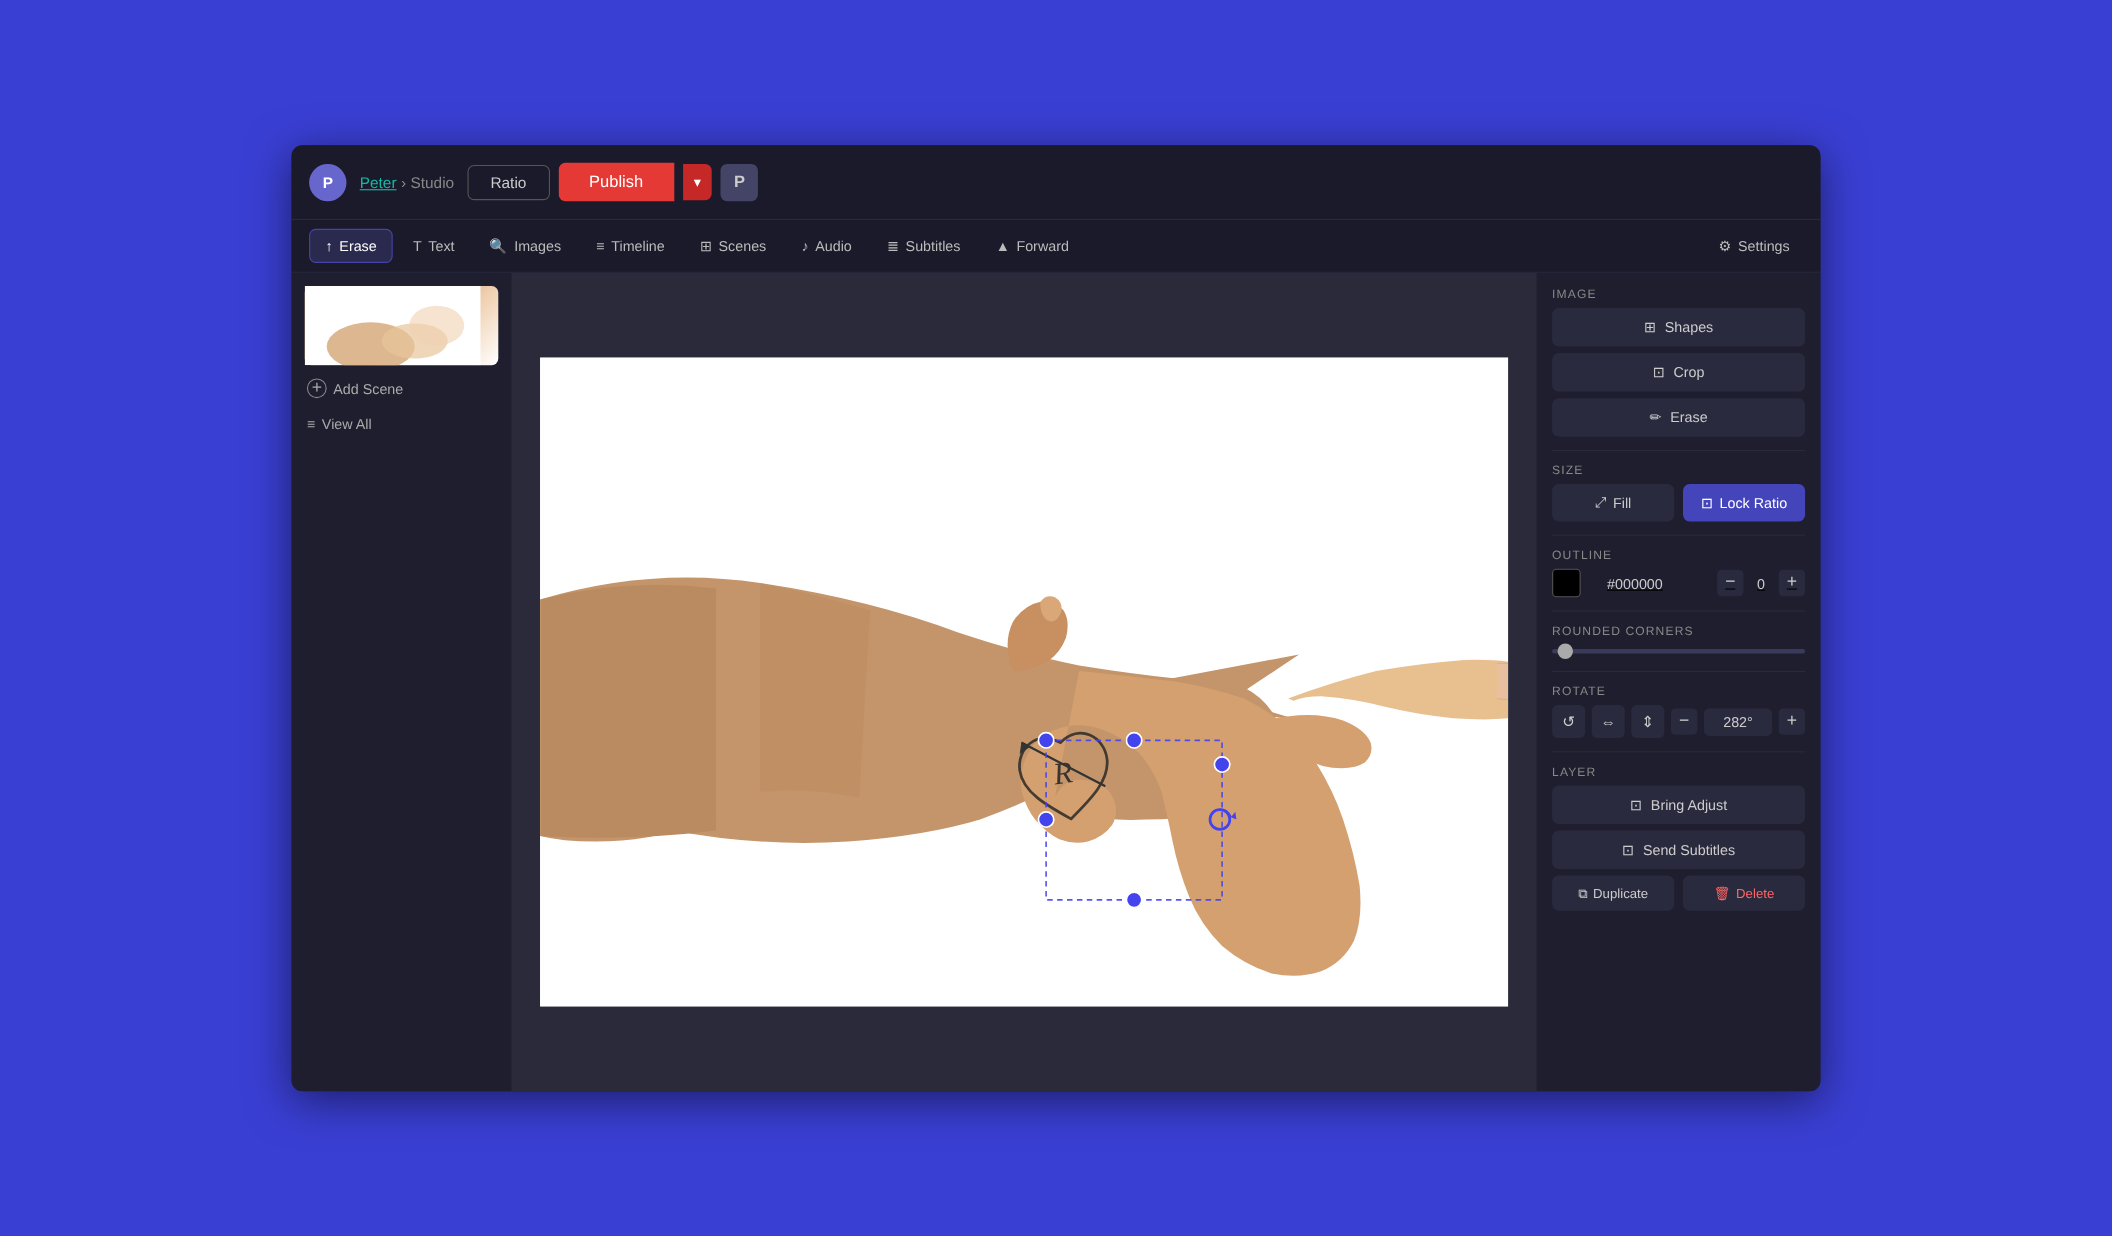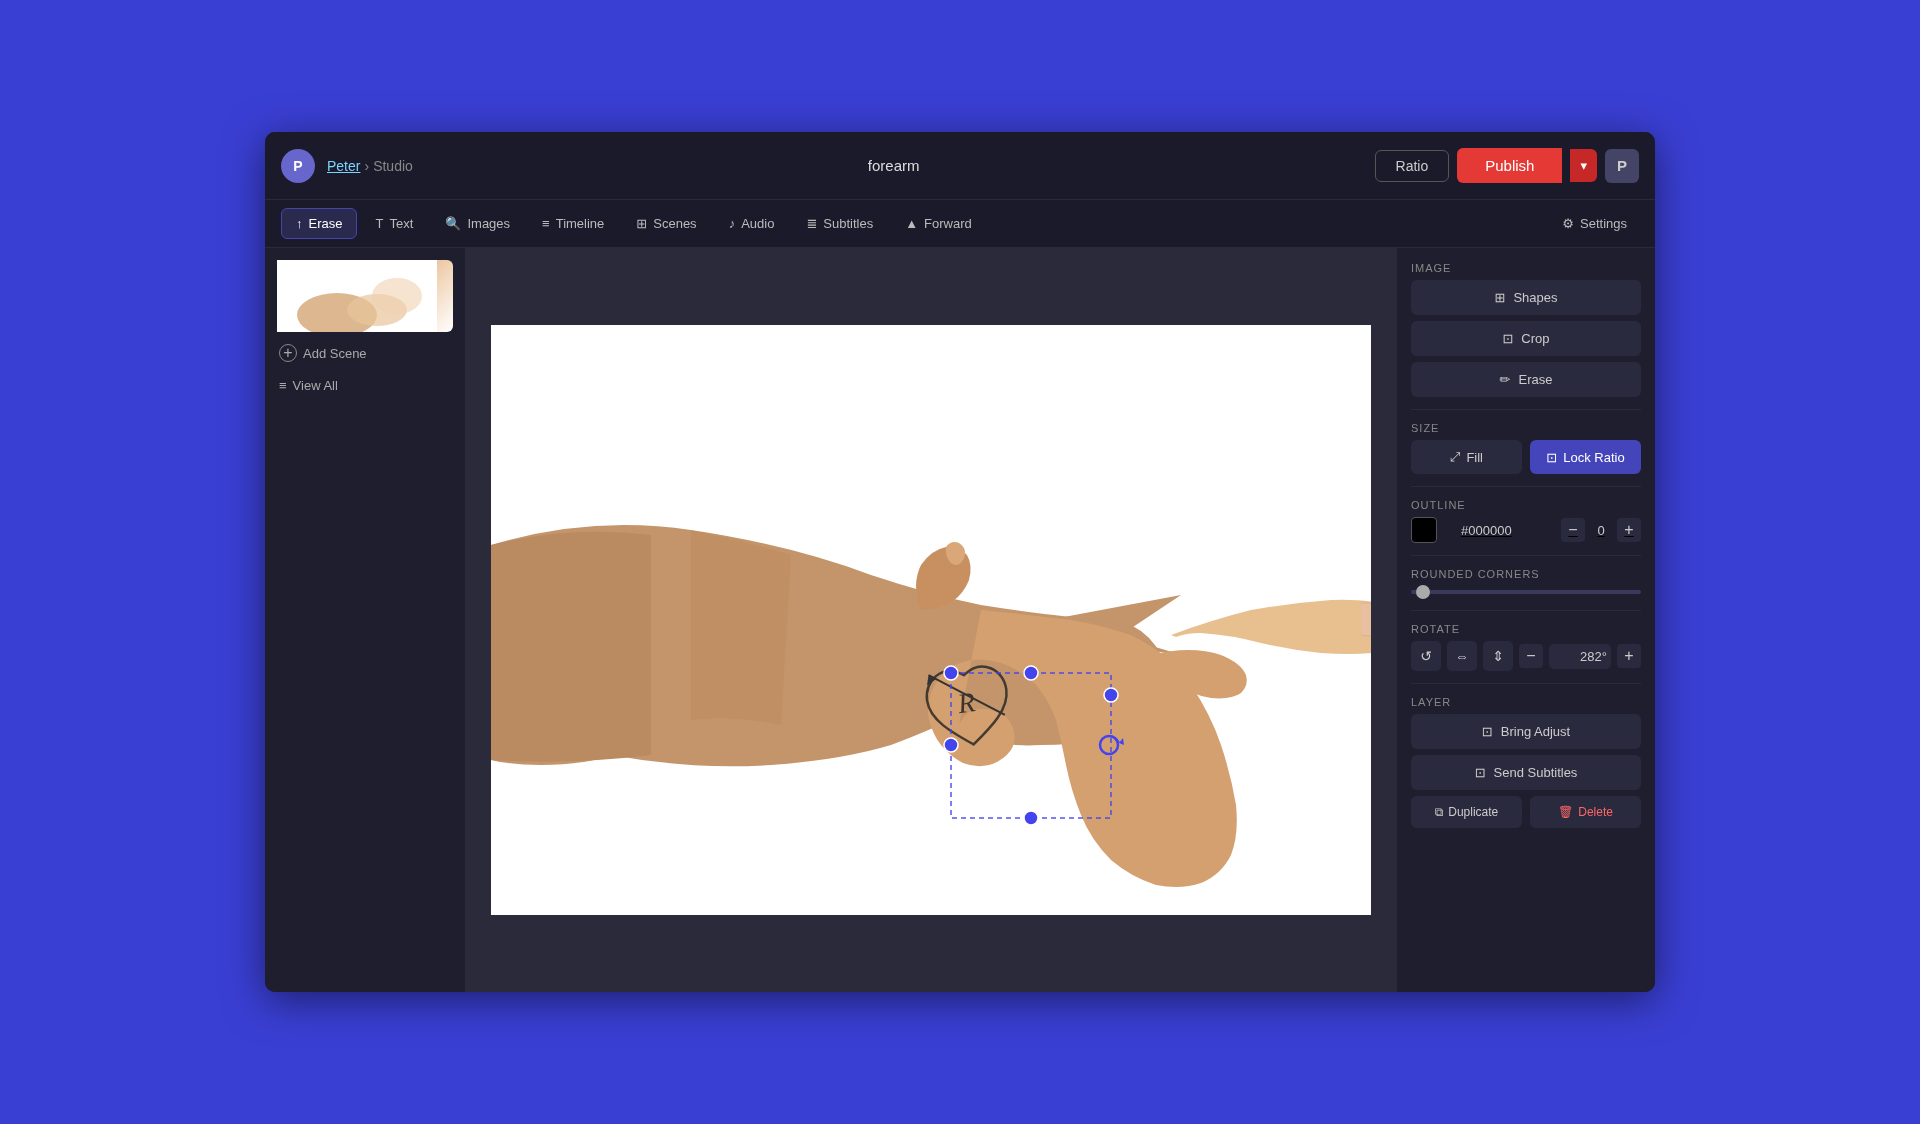--- a/index.html
+++ b/index.html
@@ -39,21 +39,21 @@
       background: #6666cc;
       display: flex; align-items: center; justify-content: center;
       font-size: 14px; color: white; font-weight: bold;
       flex-shrink: 0;
     }
     .breadcrumb {
       color: #aaa;
       font-size: 14px;
       display: flex; align-items: center; gap: 4px;
     }
-    .breadcrumb a { color: #7dd3fc; text-decoration: underline; cursor: pointer; }
+    .breadcrumb a { color: #14b8a6; text-decoration: underline; cursor: pointer; }
     .breadcrumb span { color: #888; }
     .title-center {
       flex: 1;
       text-align: center;
       color: #ddd;
       font-size: 15px;
     }
     .top-actions {
       display: flex; align-items: center; gap: 8px;
     }
@@ -322,21 +322,21 @@
       border-radius: 5px;
       color: #ccc;
       cursor: pointer;
       display: flex; align-items: center; justify-content: center;
       font-size: 14px;
     }
     .rotate-val {
       color: #ccc;
       font-size: 13px;
       flex: 1;
-      text-align: right;
+      text-align: center;
       background: #2a2a3e;
       border-radius: 5px;
       padding: 5px 4px;
     }
     
     .layer-btn-row {
       display: flex; gap: 8px;
     }
     .layer-btn {
       flex: 1;
@@ -362,21 +362,20 @@
 
   <div class="top-bar">
     <div class="avatar">
       <span>P</span>
     </div>
     <div class="breadcrumb">
       <a>Peter</a>
       <span>›</span>
       <span>Studio</span>
     </div>
-    <div class="title-center">forearm</div>
     <div class="top-actions">
       <button class="btn-share">Ratio</button>
       <button class="btn-publish">Publish</button>
       <button class="btn-publish-arrow">
         <span>▾</span>
       </button>
       <button class="user-avatar-btn">P</button>
     </div>
   </div>
 

